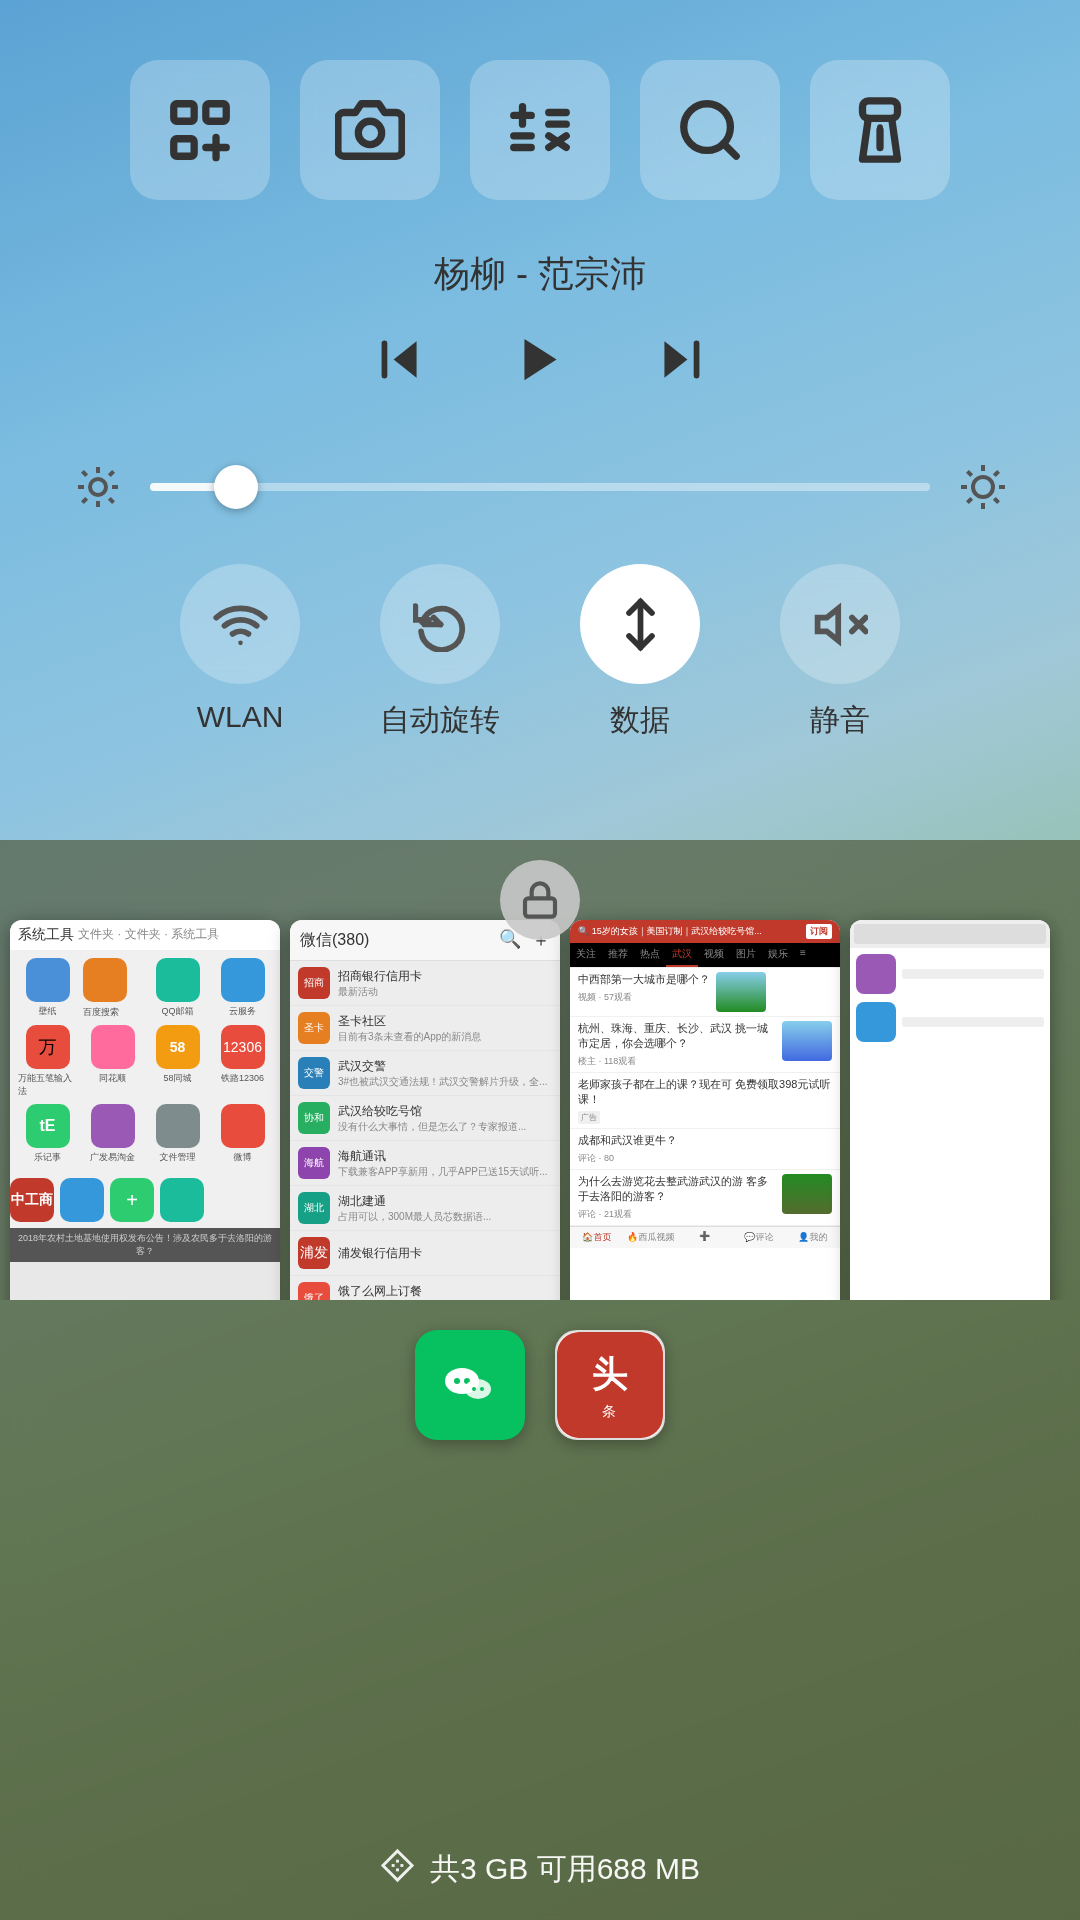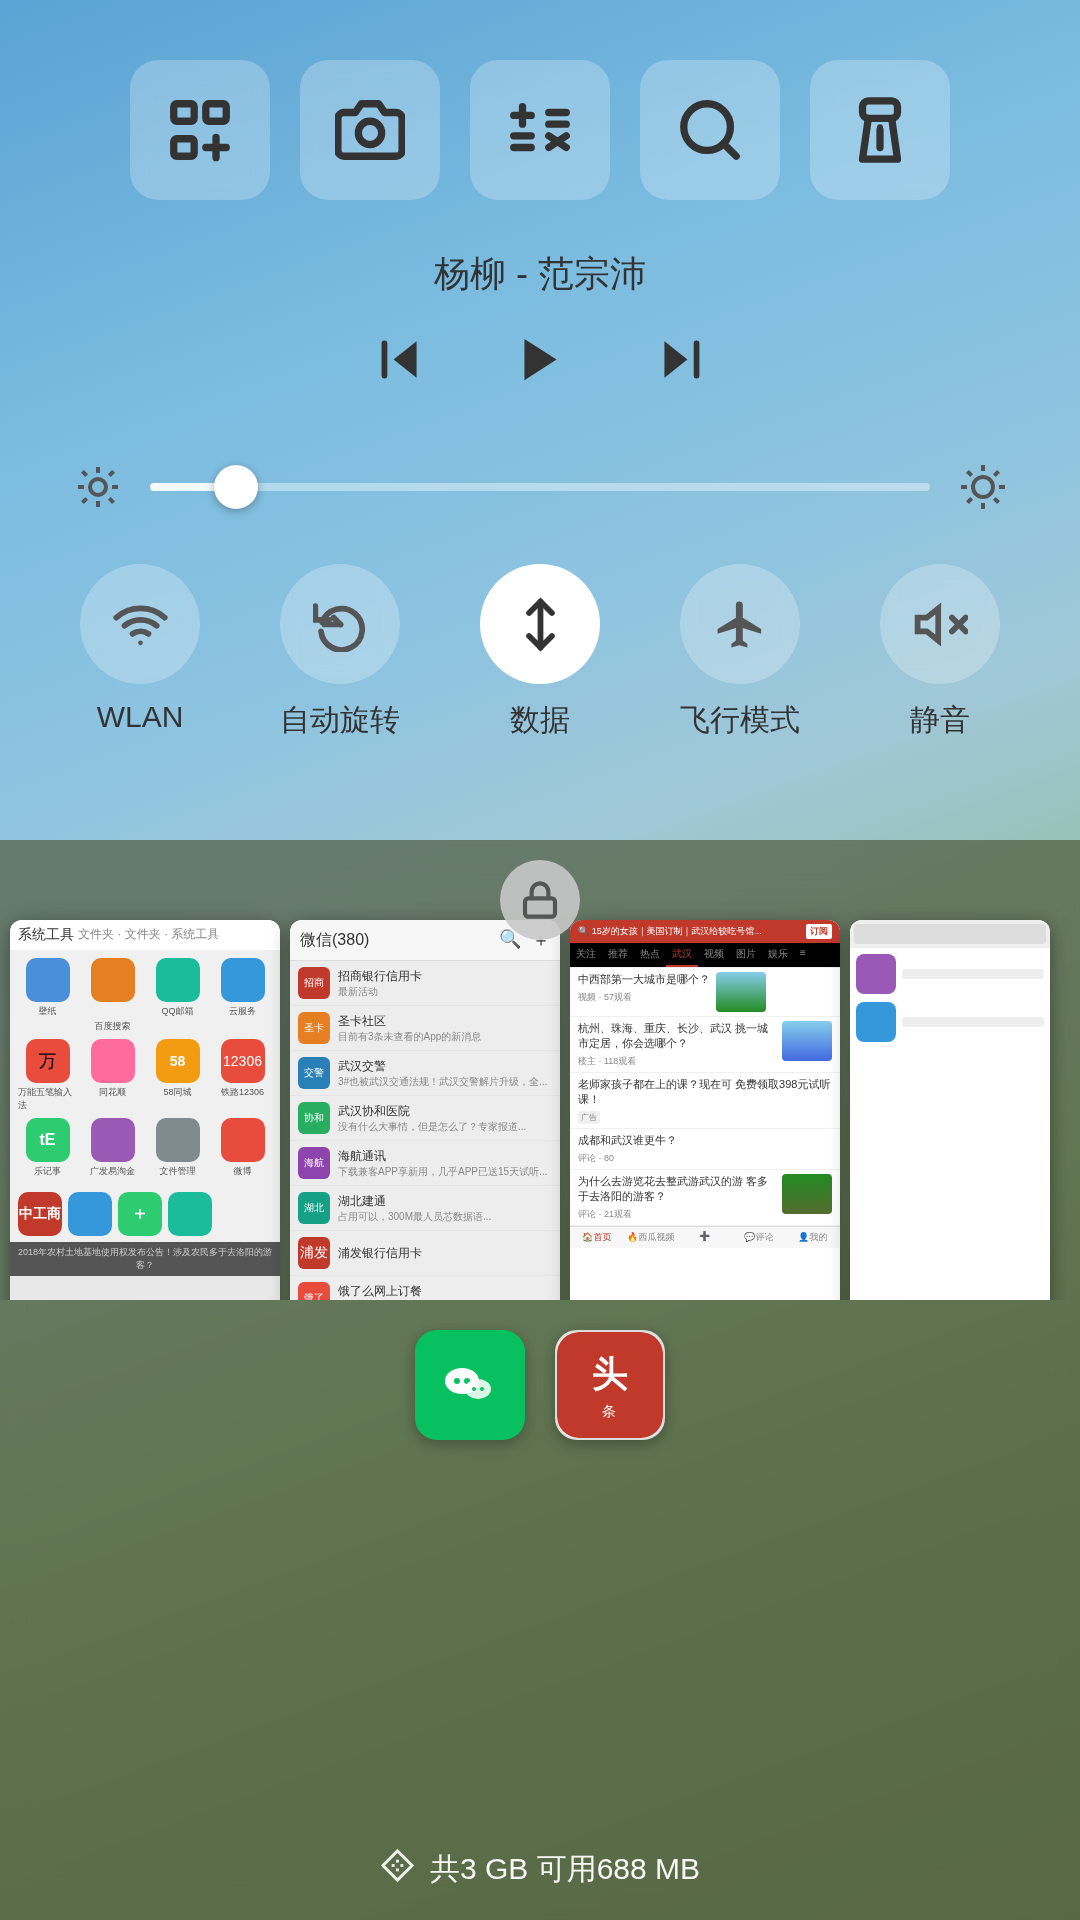--- a/index.html
+++ b/index.html
@@ -447,28 +447,20 @@
         <div class="toggle-circle active">
           <svg viewBox="0 0 24 24">
             <line x1="12" y1="2" x2="12" y2="22"></line>
             <polyline points="17 7 12 2 7 7"></polyline>
             <polyline points="7 17 12 22 17 17"></polyline>
           </svg>
         </div>
         <span class="toggle-label">数据</span>
       </div>
 
-      <div class="toggle-item">
-        <div class="toggle-circle">
-          <svg viewBox="0 0 24 24" style="fill:#555;stroke:none;">
-            <path d="M21 16v-2l-8-5V3.5a1.5 1.5 0 0 0-3 0V9l-8 5v2l8-2.5V19l-2 1.5V22l3.5-1 3.5 1v-1.5L13 19v-5.5l8 2.5z"></path>
-          </svg>
-        </div>
-        <span class="toggle-label">飞行模式</span>
-      </div>
 
       <div class="toggle-item">
         <div class="toggle-circle">
           <svg viewBox="0 0 24 24">
             <polygon points="11 5 6 9 2 9 2 15 6 15 11 19 11 5"></polygon>
             <line x1="23" y1="9" x2="17" y2="15"></line>
             <line x1="17" y1="9" x2="23" y2="15"></line>
           </svg>
         </div>
         <span class="toggle-label">静音</span>
@@ -491,21 +483,21 @@
         <div style="background:#ffffff;padding:6px 8px;font-size:14px;color:#333;display:flex;gap:4px;">
           <span>系统工具</span>
           <span style="color:#888;font-size:12px;">文件夹 · 文件夹 · 系统工具</span>
         </div>
         <div style="flex:1;background:#f0f0f0;display:grid;grid-template-columns:repeat(4,1fr);gap:6px;padding:8px;">
 
           <div style="display:flex;flex-direction:column;align-items:center;gap:3px;">
             <div style="width:44px;height:44px;background:#4a90d9;border-radius:10px;"></div>
             <span style="font-size:9px;color:#555;">壁纸</span>
           </div>
-          <div style="display:flex;flex-direction:column;align-items:center;gap:18px;">
+          <div style="display:flex;flex-direction:column;align-items:flex-start;gap:4px;">
             <div style="width:44px;height:44px;background:#e67e22;border-radius:10px;"></div>
             <span style="font-size:9px;color:#555;">百度搜索</span>
           </div>
           <div style="display:flex;flex-direction:column;align-items:center;gap:3px;">
             <div style="width:44px;height:44px;background:#1abc9c;border-radius:10px;"></div>
             <span style="font-size:9px;color:#555;">QQ邮箱</span>
           </div>
           <div style="display:flex;flex-direction:column;align-items:center;gap:3px;">
             <div style="width:44px;height:44px;background:#3498db;border-radius:10px;"></div>
             <span style="font-size:9px;color:#555;">云服务</span>
@@ -536,21 +528,21 @@
           </div>
           <div style="display:flex;flex-direction:column;align-items:center;gap:3px;">
             <div style="width:44px;height:44px;background:#7f8c8d;border-radius:10px;"></div>
             <span style="font-size:9px;color:#555;">文件管理</span>
           </div>
           <div style="display:flex;flex-direction:column;align-items:center;gap:3px;">
             <div style="width:44px;height:44px;background:#e74c3c;border-radius:10px;"></div>
             <span style="font-size:9px;color:#555;">微博</span>
           </div>
         </div>
-        <div style="display:flex;gap:6px;padding:6px 8px;background:#f0f0f0;">
+        <div style="display:flex;gap:6px;padding:6px 0;background:#f0f0f0;">
           <div style="width:44px;height:44px;background:#c0392b;border-radius:10px;display:flex;align-items:center;justify-content:center;color:white;font-size:14px;font-weight:bold;">中工商</div>
           <div style="width:44px;height:44px;background:#3498db;border-radius:10px;"></div>
           <div style="width:44px;height:44px;background:#2ecc71;border-radius:10px;display:flex;align-items:center;justify-content:center;color:white;font-size:20px;">+</div>
           <div style="width:44px;height:44px;background:#1abc9c;border-radius:10px;"></div>
         </div>
         <div style="background:#555;padding:4px;text-align:center;font-size:9px;color:#ccc;">2018年农村土地基地使用权发布公告！涉及农民多于去洛阳的游客？</div>
       </div>
 
       <div class="app-card" style="background:#ededed;">
         <div class="card2-header">
@@ -578,21 +570,21 @@
           <div class="wechat-item">
             <div class="wechat-avatar" style="background:#2980b9;display:flex;align-items:center;justify-content:center;color:white;font-size:10px;">交警</div>
             <div class="wechat-text">
                 <div class="wechat-name">武汉交警</div>
                 <div class="wechat-msg">3#也被武汉交通法规！武汉交警解片升级，全...</div>
               </div>
           </div>
           <div class="wechat-item">
             <div class="wechat-avatar" style="background:#27ae60;display:flex;align-items:center;justify-content:center;color:white;font-size:10px;">协和</div>
             <div class="wechat-text">
-                <div class="wechat-name">武汉协和医院</div>
+                <div class="wechat-name">武汉给较吃号馆</div>
                 <div class="wechat-msg">没有什么大事情，但是怎么了？专家报道...</div>
               </div>
           </div>
           <div class="wechat-item">
             <div class="wechat-avatar" style="background:#8e44ad;display:flex;align-items:center;justify-content:center;color:white;font-size:10px;">海航</div>
             <div class="wechat-text">
                 <div class="wechat-name">海航通讯</div>
                 <div class="wechat-msg">下载兼客APP享新用，几乎APP已送15天试听...</div>
               </div>
           </div>

